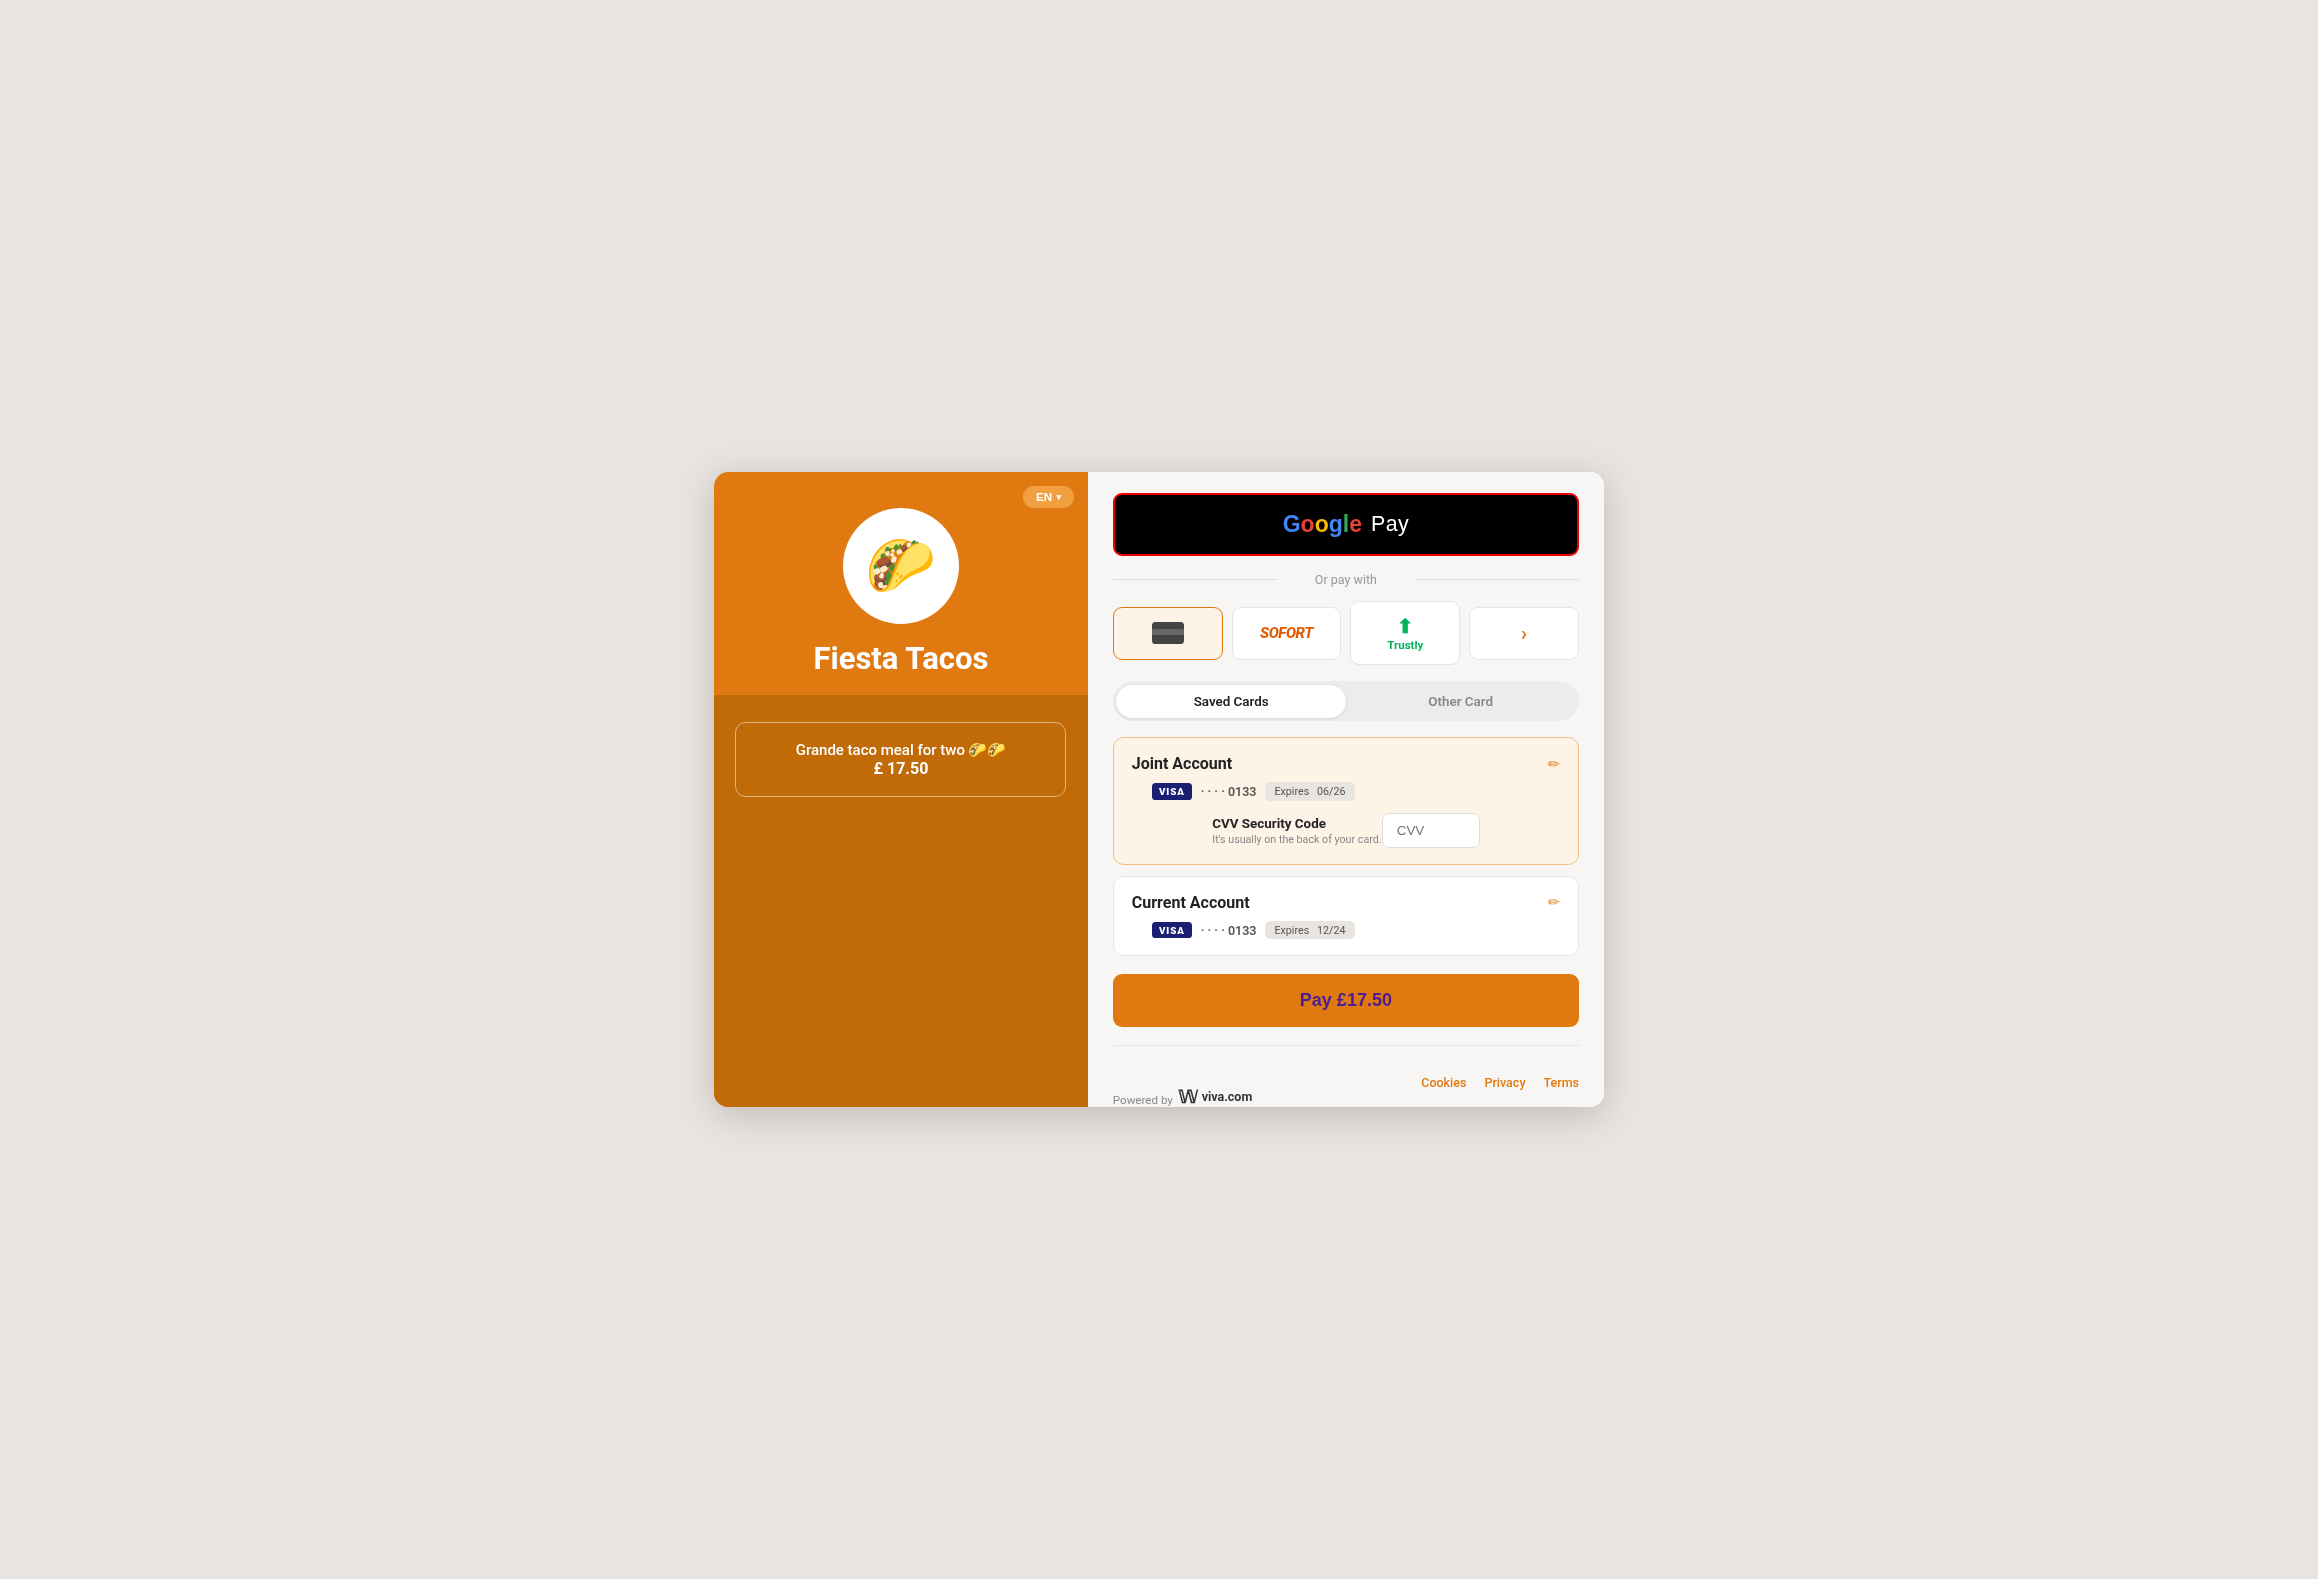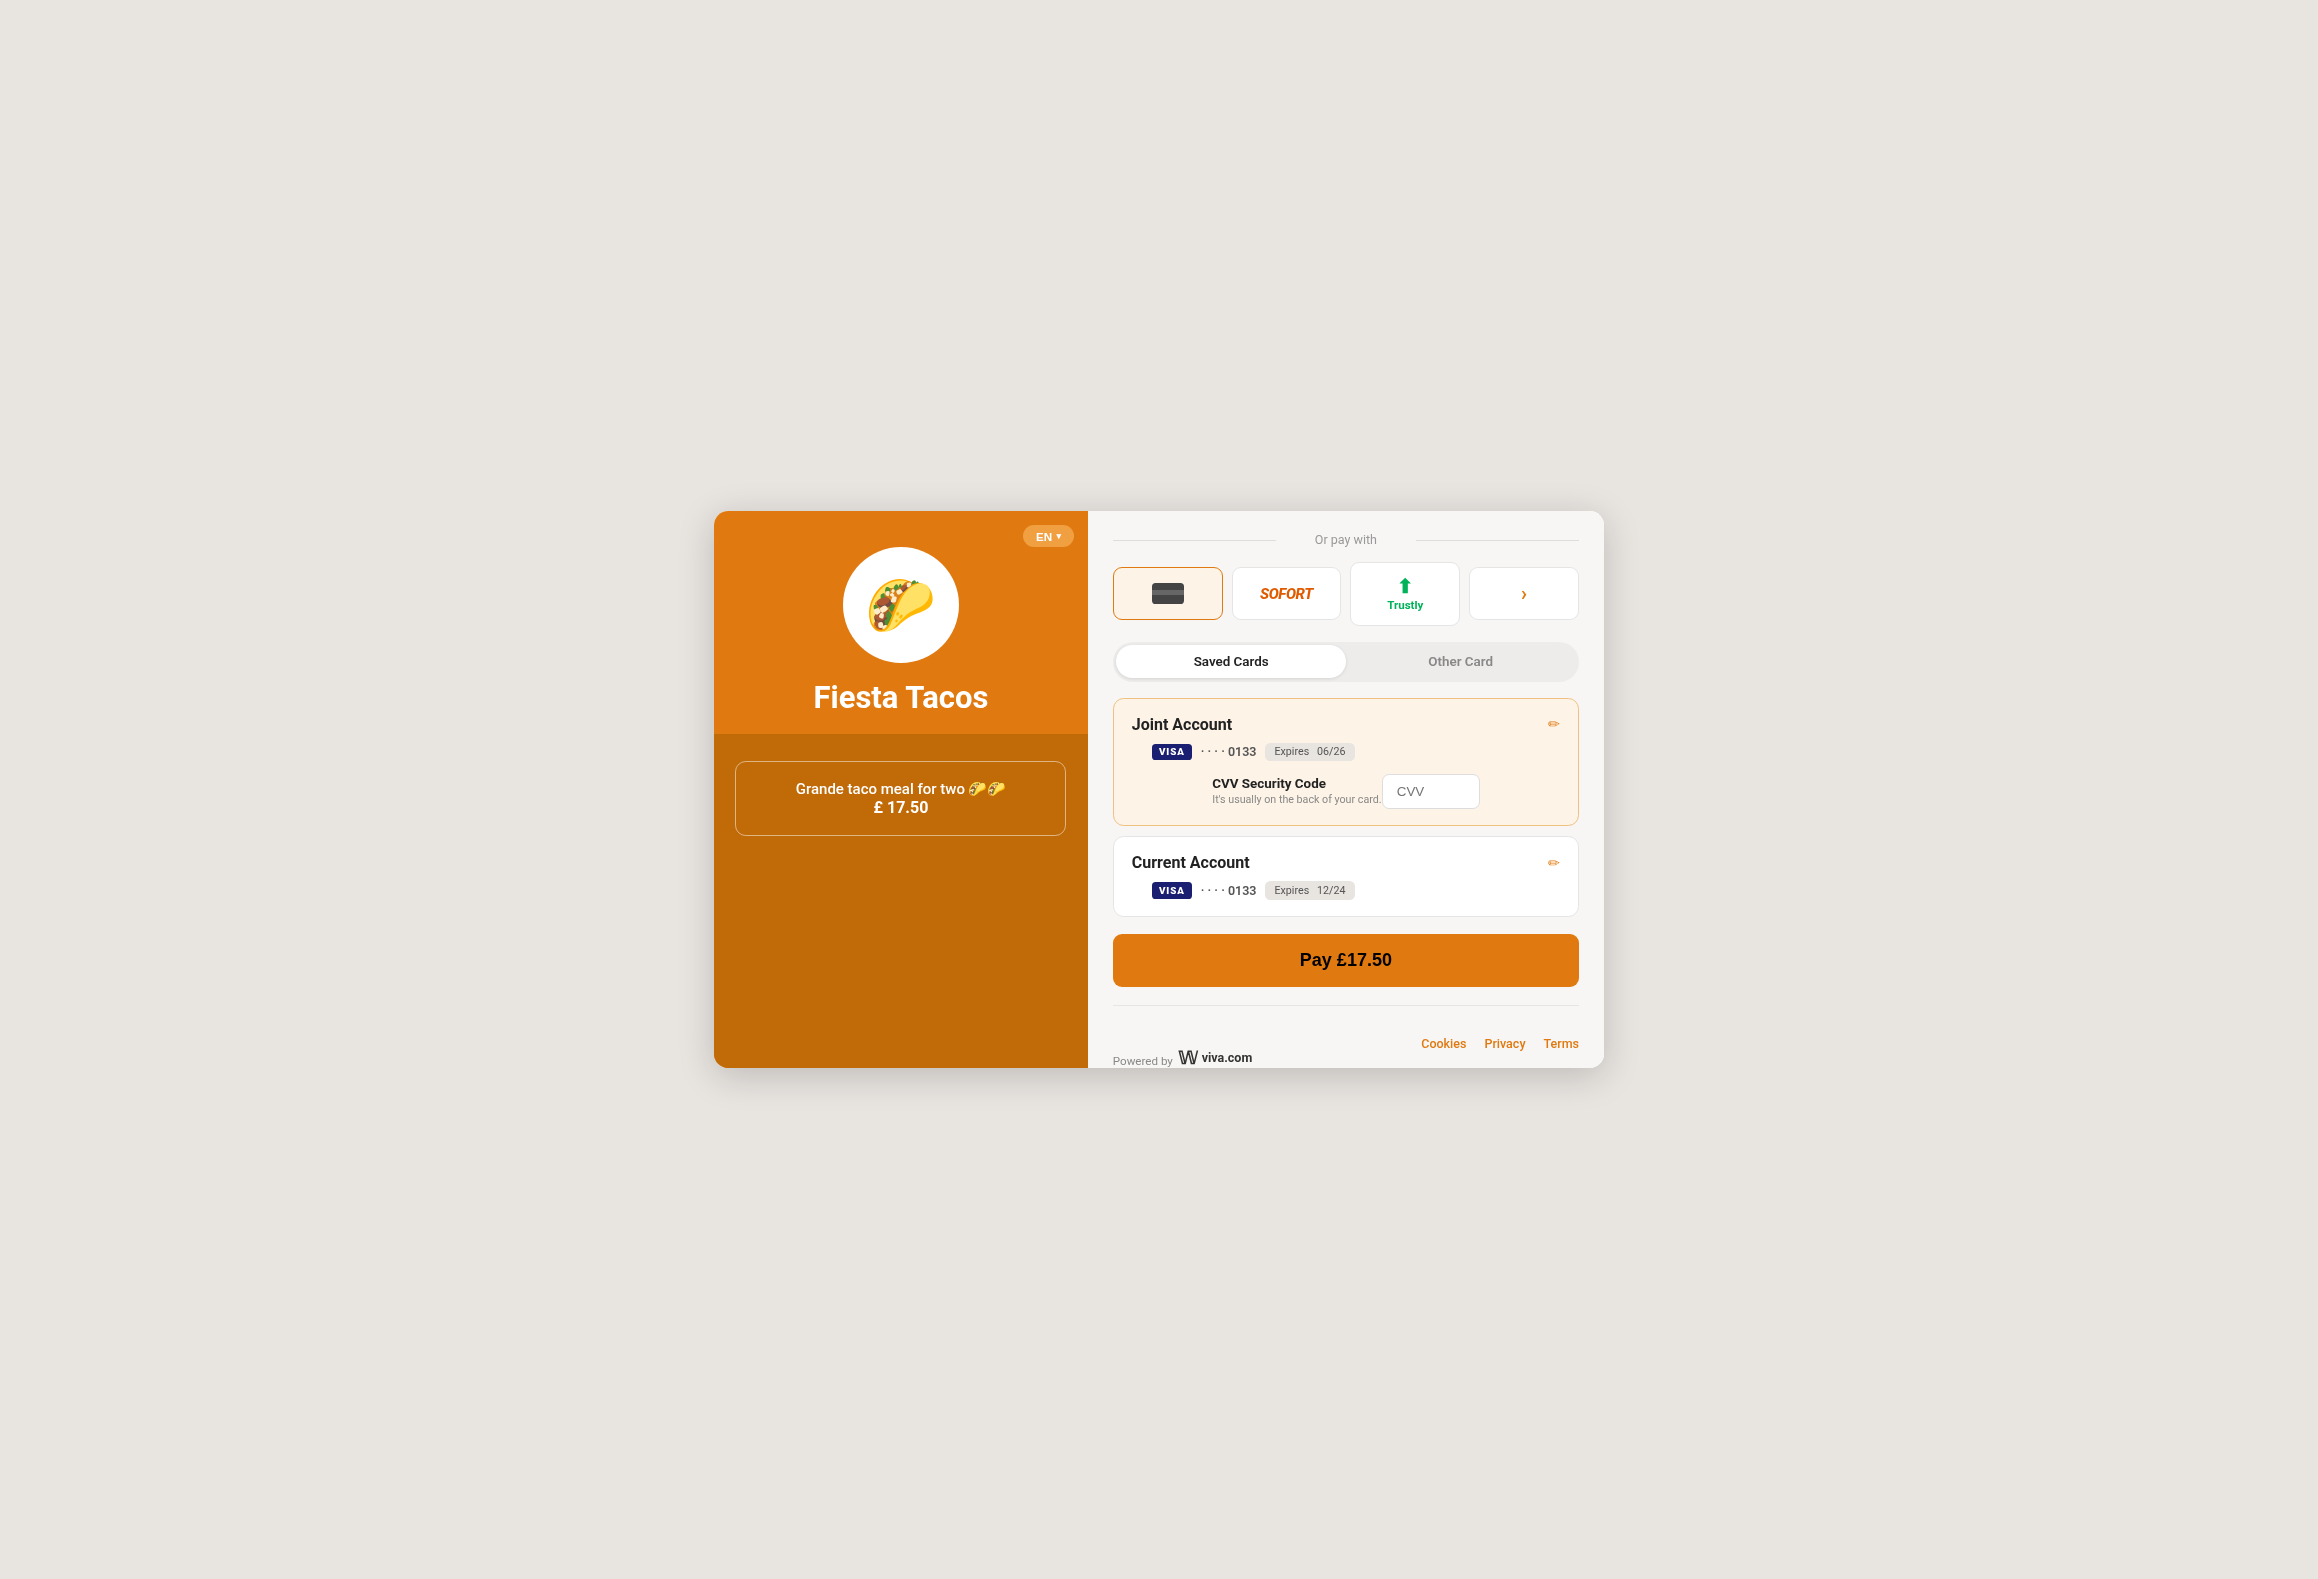--- a/index.html
+++ b/index.html
@@ -314,21 +314,21 @@
       border-radius: 7.1px;
       padding: 9px 14.2px;
       font-size: 13.4px;
       background: #fff;
       width: 98px;
       color: #888;
       outline: none;
     }
     .pay-button {
       background: #E07A10;
-      color: #000000;
+      color: #4c1d95;
       border: none;
       border-radius: 9px;
       padding: 16px;
       font-size: 18px;
       font-weight: 700;
       width: 100%;
       cursor: pointer;
       margin-top: 7.1px;
       margin-bottom: 18px;
     }
@@ -397,20 +397,26 @@
     <div class="left-bottom">
       <div class="order-card">
         <span class="order-label">Grande taco meal for two 🌮🌮</span>
         <span class="order-price">£ 17.50</span>
       </div>
     </div>
   </div>
 
   <div class="right-panel">
 
+    <button class="gpay-btn">
+      <span class="g-logo">
+        <span class="g-blue">G</span><span class="g-red">o</span><span class="g-yellow">o</span><span class="g-blue">g</span><span class="g-green">l</span><span class="g-red">e</span>
+      </span>
+      <span class="pay-text">Pay</span>
+    </button>
 
     <div class="or-pay-with">Or pay with</div>
 
     <div class="payment-methods">
       <div class="pm-option selected">
         <div class="pm-card-icon"></div>
       </div>
       <div class="pm-option">
         <span class="pm-sofort">SOFORT</span>
       </div>

